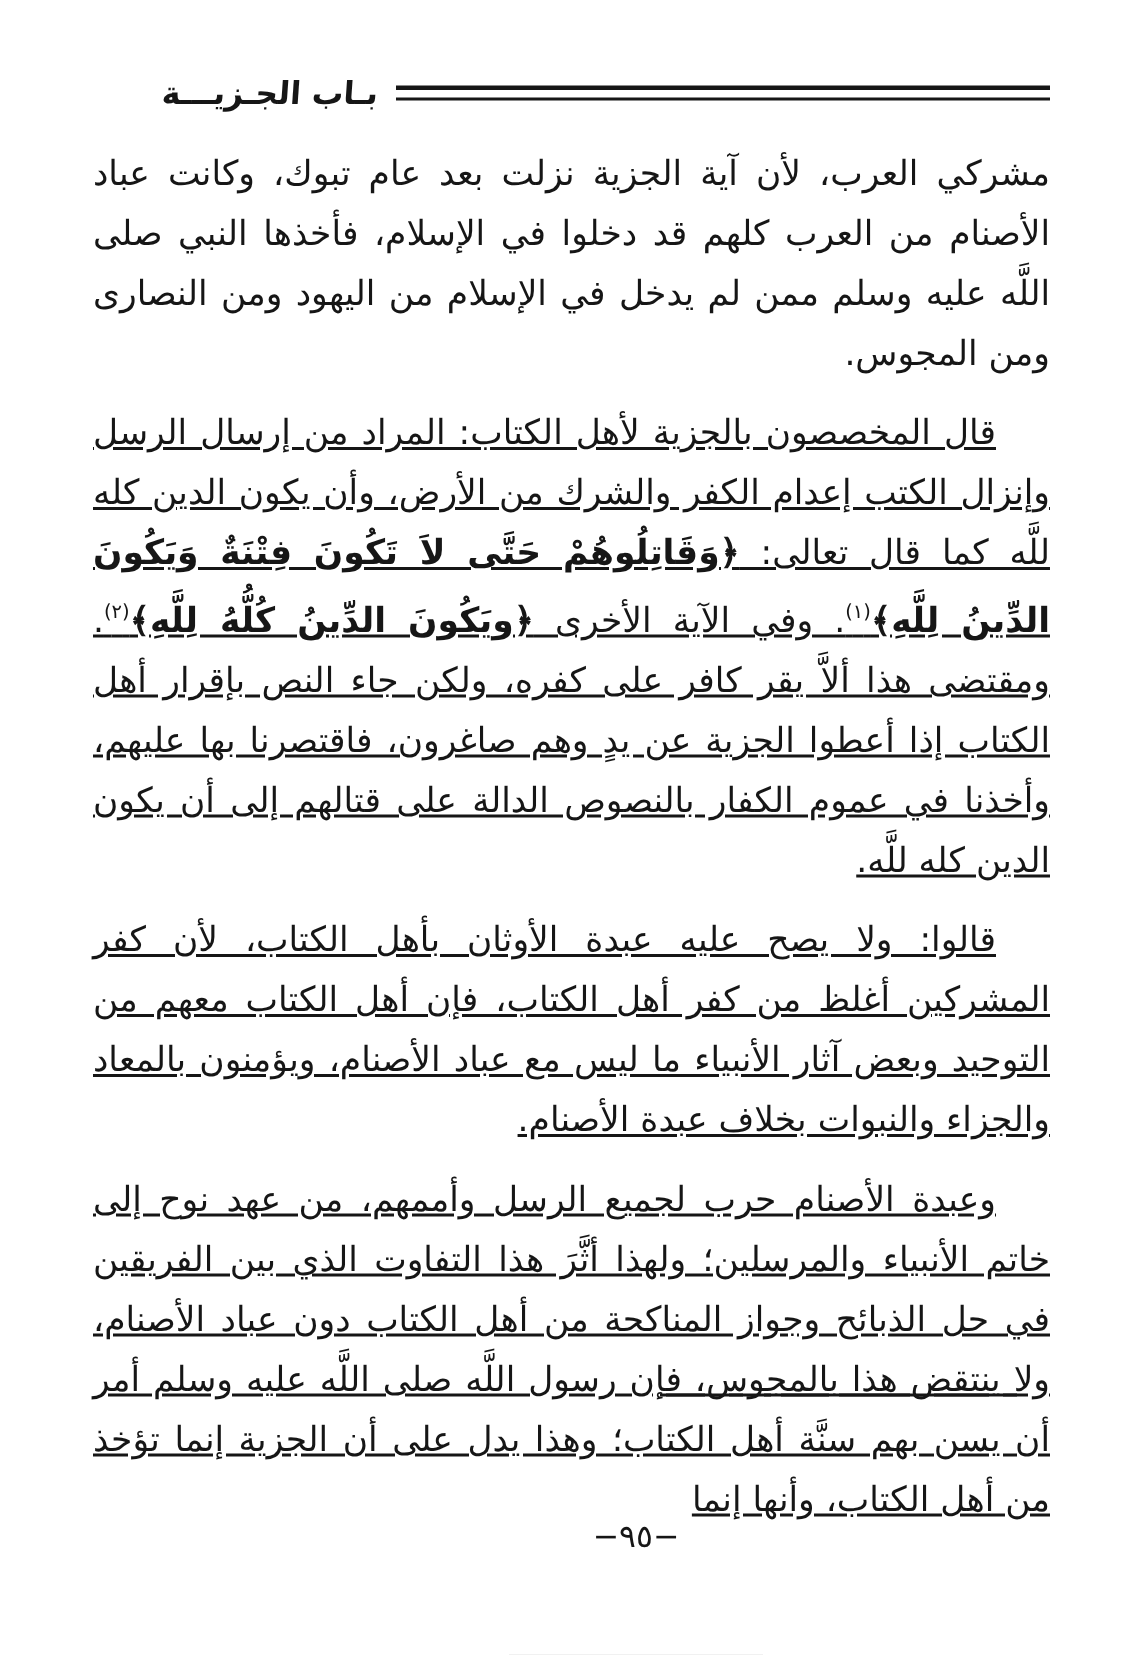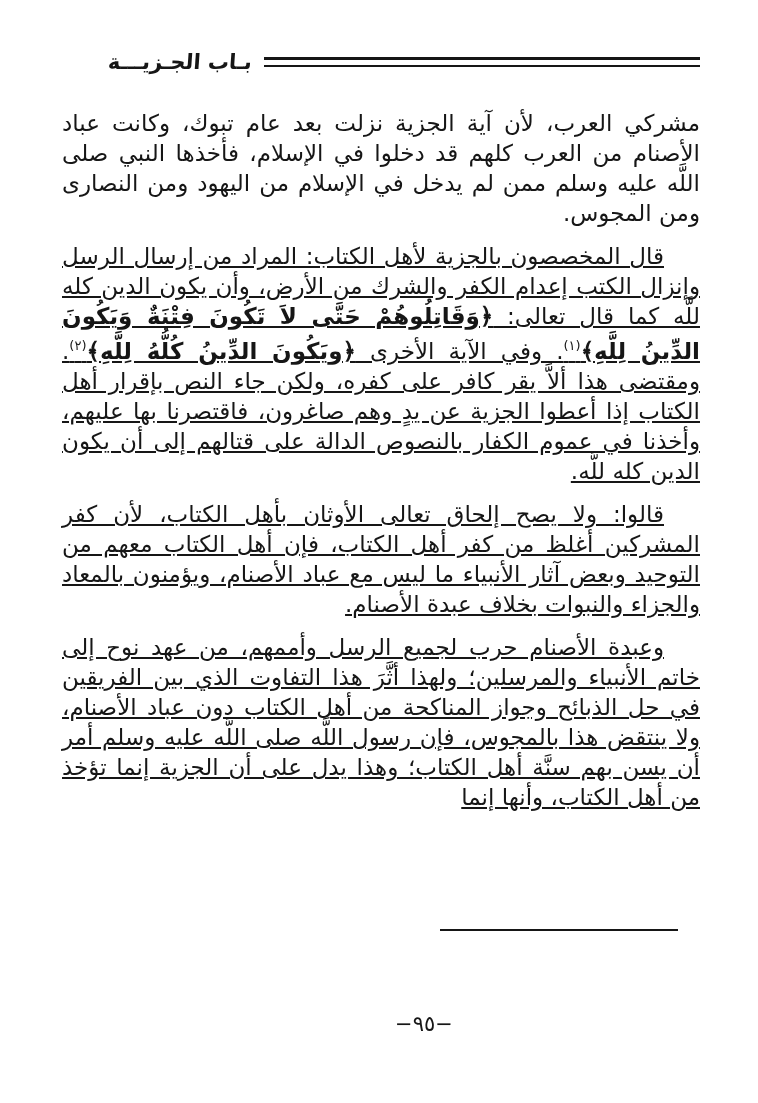--- a/index.html
+++ b/index.html
@@ -39,27 +39,27 @@
   }
   .double-rule {
     flex: 1;
     height: 5px;
     border-top: 3px solid #161616;
     border-bottom: 2.5px solid #161616;
   }
   
   .body-text {
     position: absolute;
-    top: 108px;
+    top: 96px;
     right: 58px;
     left: 62px;
     direction: rtl;
     text-align: justify;
     font-size: 23px;
-    line-height: 30px;
+    line-height: 40px;
   }
   .para {
     margin: 0 0 13px 0;
   }
   .para.indent {
     text-indent: 36px;
     text-decoration: underline;
   }
   .seg-verse {
     font-weight: 700;
@@ -113,21 +113,21 @@
 <div class="page">
 
   <div class="page-header">
     <div class="chapter-title">بـاب الجـزيـــة</div>
     <div class="double-rule"></div>
   </div>
 
   <div class="body-text">
       <p class="para"><span class="seg-text">مشركي العرب، لأن آية الجزية نزلت بعد عام تبوك، وكانت عباد الأصنام من العرب كلهم قد دخلوا في الإسلام، فأخذها النبي صلى اللَّه عليه وسلم ممن لم يدخل في الإسلام من اليهود ومن النصارى ومن المجوس.</span></p>
       <p class="para indent"><span class="seg-text">قال المخصصون بالجزية لأهل الكتاب: المراد من إرسال الرسل وإنزال الكتب إعدام الكفر والشرك من الأرض، وأن يكون الدين كله للَّه كما قال تعالى: </span><span class="seg-verse">﴿وَقَاتِلُوهُمْ حَتَّى لاَ تَكُونَ فِتْنَةٌ وَيَكُونَ الدِّينُ لِلَّهِ﴾</span><span class="seg-ref">(١)</span><span class="seg-text">. وفي الآية الأخرى </span><span class="seg-verse">﴿ويَكُونَ الدِّينُ كُلُّهُ لِلَّهِ﴾</span><span class="seg-ref">(٢)</span><span class="seg-text">. ومقتضى هذا ألاَّ يقر كافر على كفره، ولكن جاء النص بإقرار أهل الكتاب إذا أعطوا الجزية عن يدٍ وهم صاغرون، فاقتصرنا بها عليهم، وأخذنا في عموم الكفار بالنصوص الدالة على قتالهم إلى أن يكون الدين كله للَّه.</span></p>
-      <p class="para indent"><span class="seg-text">قالوا: ولا يصح إلحاق تعالى الأوثان بأهل الكتاب، لأن كفر المشركين أغلظ من كفر أهل الكتاب، فإن أهل الكتاب معهم من التوحيد وبعض آثار الأنبياء ما ليس مع عباد الأصنام، ويؤمنون بالمعاد والجزاء والنبوات بخلاف عبدة الأصنام.</span></p>
+      <p class="para indent"><span class="seg-text">قالوا: ولا يصح عليه عبدة الأوثان بأهل الكتاب، لأن كفر المشركين أغلظ من كفر أهل الكتاب، فإن أهل الكتاب معهم من التوحيد وبعض آثار الأنبياء ما ليس مع عباد الأصنام، ويؤمنون بالمعاد والجزاء والنبوات بخلاف عبدة الأصنام.</span></p>
       <p class="para indent"><span class="seg-text">وعبدة الأصنام حرب لجميع الرسل وأممهم، من عهد نوح إلى خاتم الأنبياء والمرسلين؛ ولهذا أثَّرَ هذا التفاوت الذي بين الفريقين في حل الذبائح وجواز المناكحة من أهل الكتاب دون عباد الأصنام، ولا ينتقض هذا بالمجوس، فإن رسول اللَّه صلى اللَّه عليه وسلم أمر أن يسن بهم سنَّة أهل الكتاب؛ وهذا يدل على أن الجزية إنما تؤخذ من أهل الكتاب، وأنها إنما</span></p>
     </div>
 
   <div class="footnote-sep"></div>
 
 
   <div class="page-number">−٩٥−</div>
 
 </div>
 

